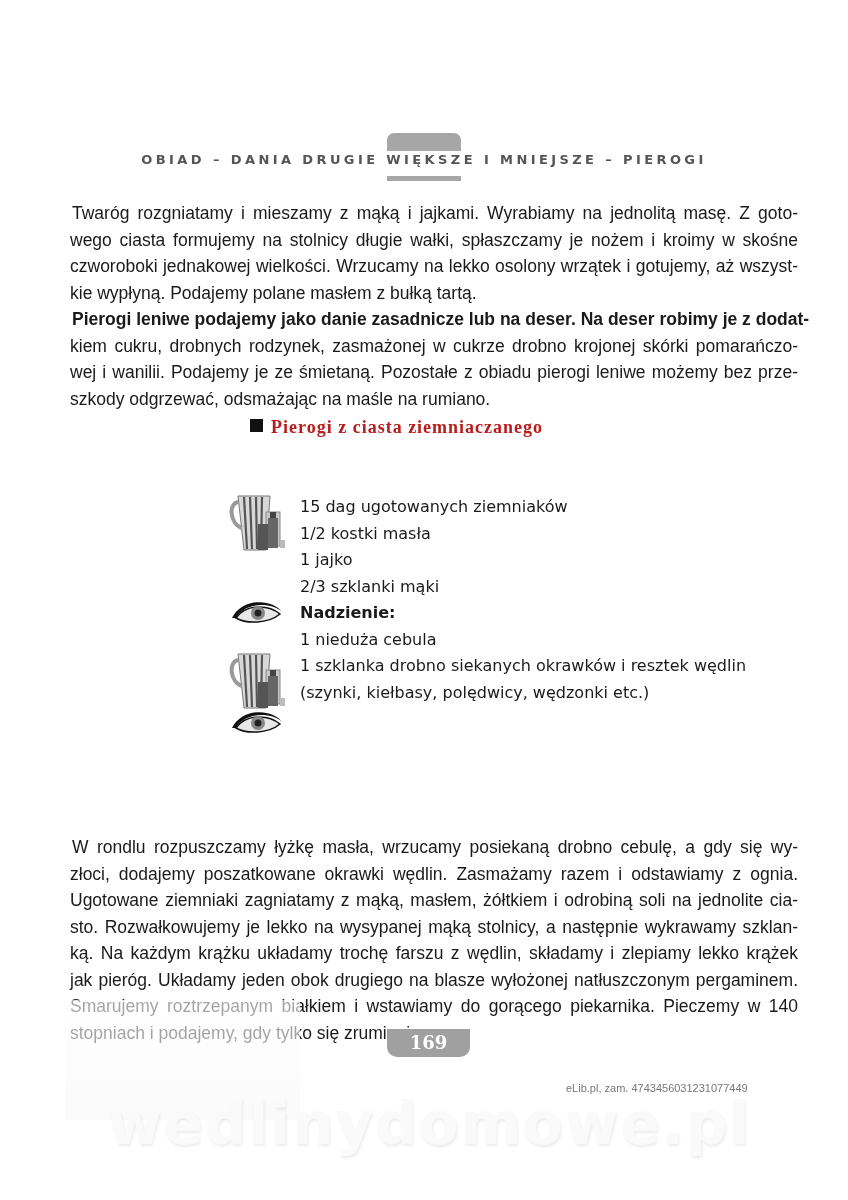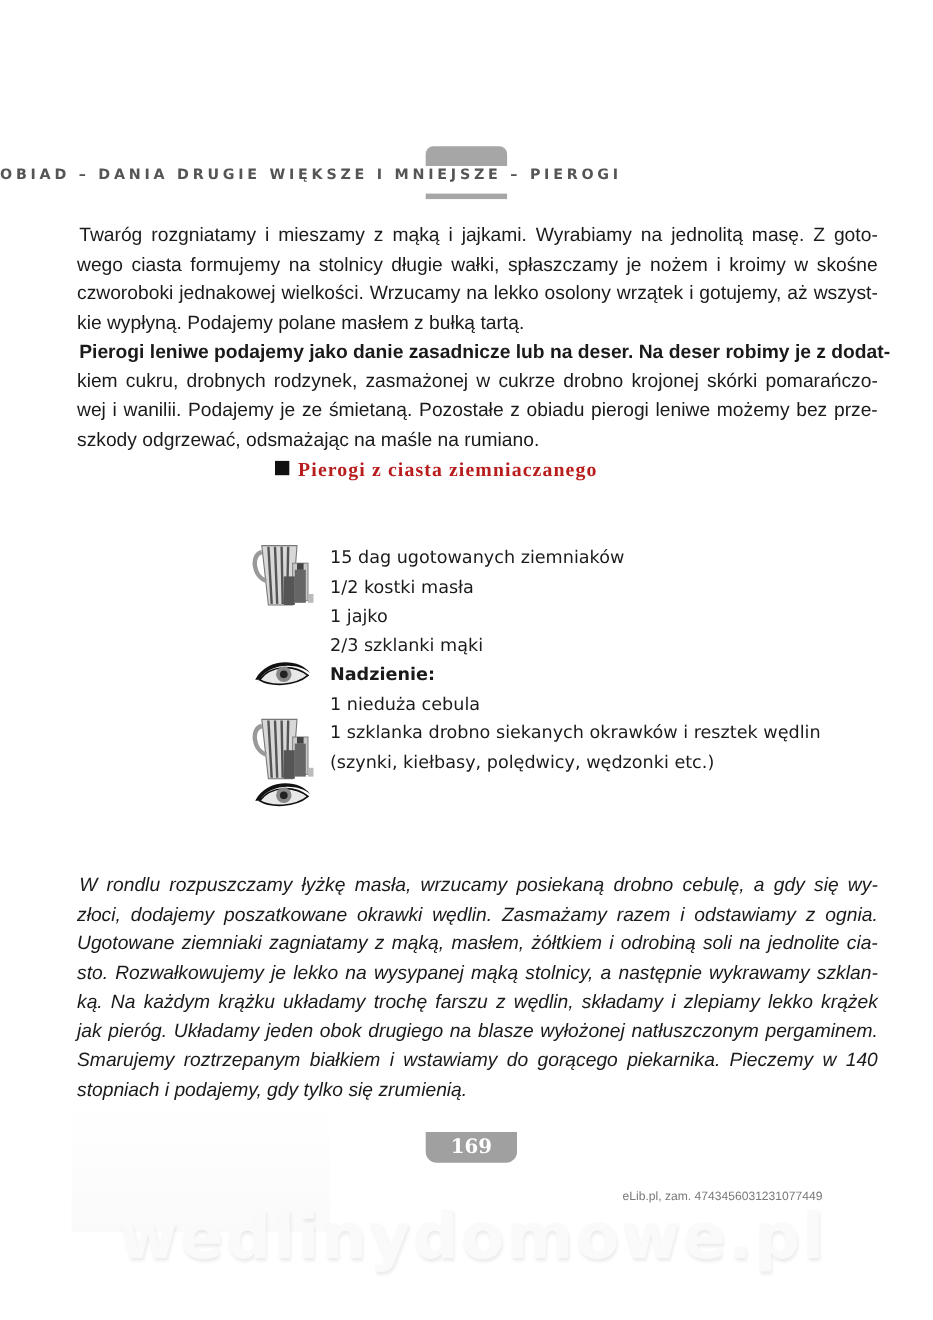--- a/index.html
+++ b/index.html
@@ -3,21 +3,21 @@
 <meta charset="utf-8">
 <style>
   html, body { margin: 0; padding: 0; background: #ffffff; }
   body { width: 848px; height: 1200px; position: relative; overflow: hidden;
          font-family: "Liberation Sans Narrow", "Liberation Sans", sans-serif; color: #1a1a1a; }
   .page { position: absolute; left: 0; top: 0; width: 848px; height: 1200px; }
 
   .header-tab-top { position: absolute; left: 387px; top: 133px; width: 74px; height: 18px;
                     background: #a6a6a6; border-radius: 7px 7px 0 0; }
   .header-tab-bottom { position: absolute; left: 387px; top: 176px; width: 74px; height: 5px; background: #a6a6a6; }
-  .running-header { position: absolute; left: 0; top: 152px; width: 848px; 
+  .running-header { position: absolute; left: 0; top: 152px; width: 848px; text-align: center;
                     font-family: "DejaVu Sans", sans-serif; font-size: 13px; font-weight: bold;
                     letter-spacing: 3.4px; color: #555; }
 
   .para { position: absolute; left: 70px; width: 728px; font-size: 17.5px; line-height: 26.5px;
           text-align: justify; color: #1a1a1a; transform-origin: left top; }
   .para .line { display: block; white-space: nowrap; text-align-last: justify; }
   .para .line.last { text-align-last: left; }
 
   .section-title { position: absolute; left: 250px; top: 417px; font-family: Liberation Serif, serif;
                    font-size: 18px; font-weight: bold; letter-spacing: 1px; color: #b91c1c; }
@@ -105,21 +105,21 @@
     <span class="item">15 dag ugotowanych ziemniaków</span>
     <span class="item">1/2 kostki masła</span>
     <span class="item">1 jajko</span>
     <span class="item">2/3 szklanki mąki</span>
     <span class="item subhead">Nadzienie:</span>
     <span class="item">1 nieduża cebula</span>
     <span class="item">1 szklanka drobno siekanych okrawków i resztek wędlin</span>
     <span class="item">(szynki, kiełbasy, polędwicy, wędzonki etc.)</span>
   </div>
 
-  <div class="para" style="top:791px;font-style:italic;">
+  <div class="para" style="top:834px;">
     <span class="line" style="padding-left: 2px;">W rondlu rozpuszczamy łyżkę masła, wrzucamy posiekaną drobno cebulę, a gdy się wy-</span>
     <span class="line">złoci, dodajemy poszatkowane okrawki wędlin. Zasmażamy razem i odstawiamy z ognia.</span>
     <span class="line">Ugotowane ziemniaki zagniatamy z mąką, masłem, żółtkiem i odrobiną soli na jednolite cia-</span>
     <span class="line">sto. Rozwałkowujemy je lekko na wysypanej mąką stolnicy, a następnie wykrawamy szklan-</span>
     <span class="line">ką. Na każdym krążku układamy trochę farszu z wędlin, składamy i zlepiamy lekko krążek</span>
     <span class="line">jak pieróg. Układamy jeden obok drugiego na blasze wyłożonej natłuszczonym pergaminem.</span>
     <span class="line">Smarujemy roztrzepanym białkiem i wstawiamy do gorącego piekarnika. Pieczemy w 140</span>
     <span class="line last">stopniach i podajemy, gdy tylko się zrumienią.</span>
   </div>
 

